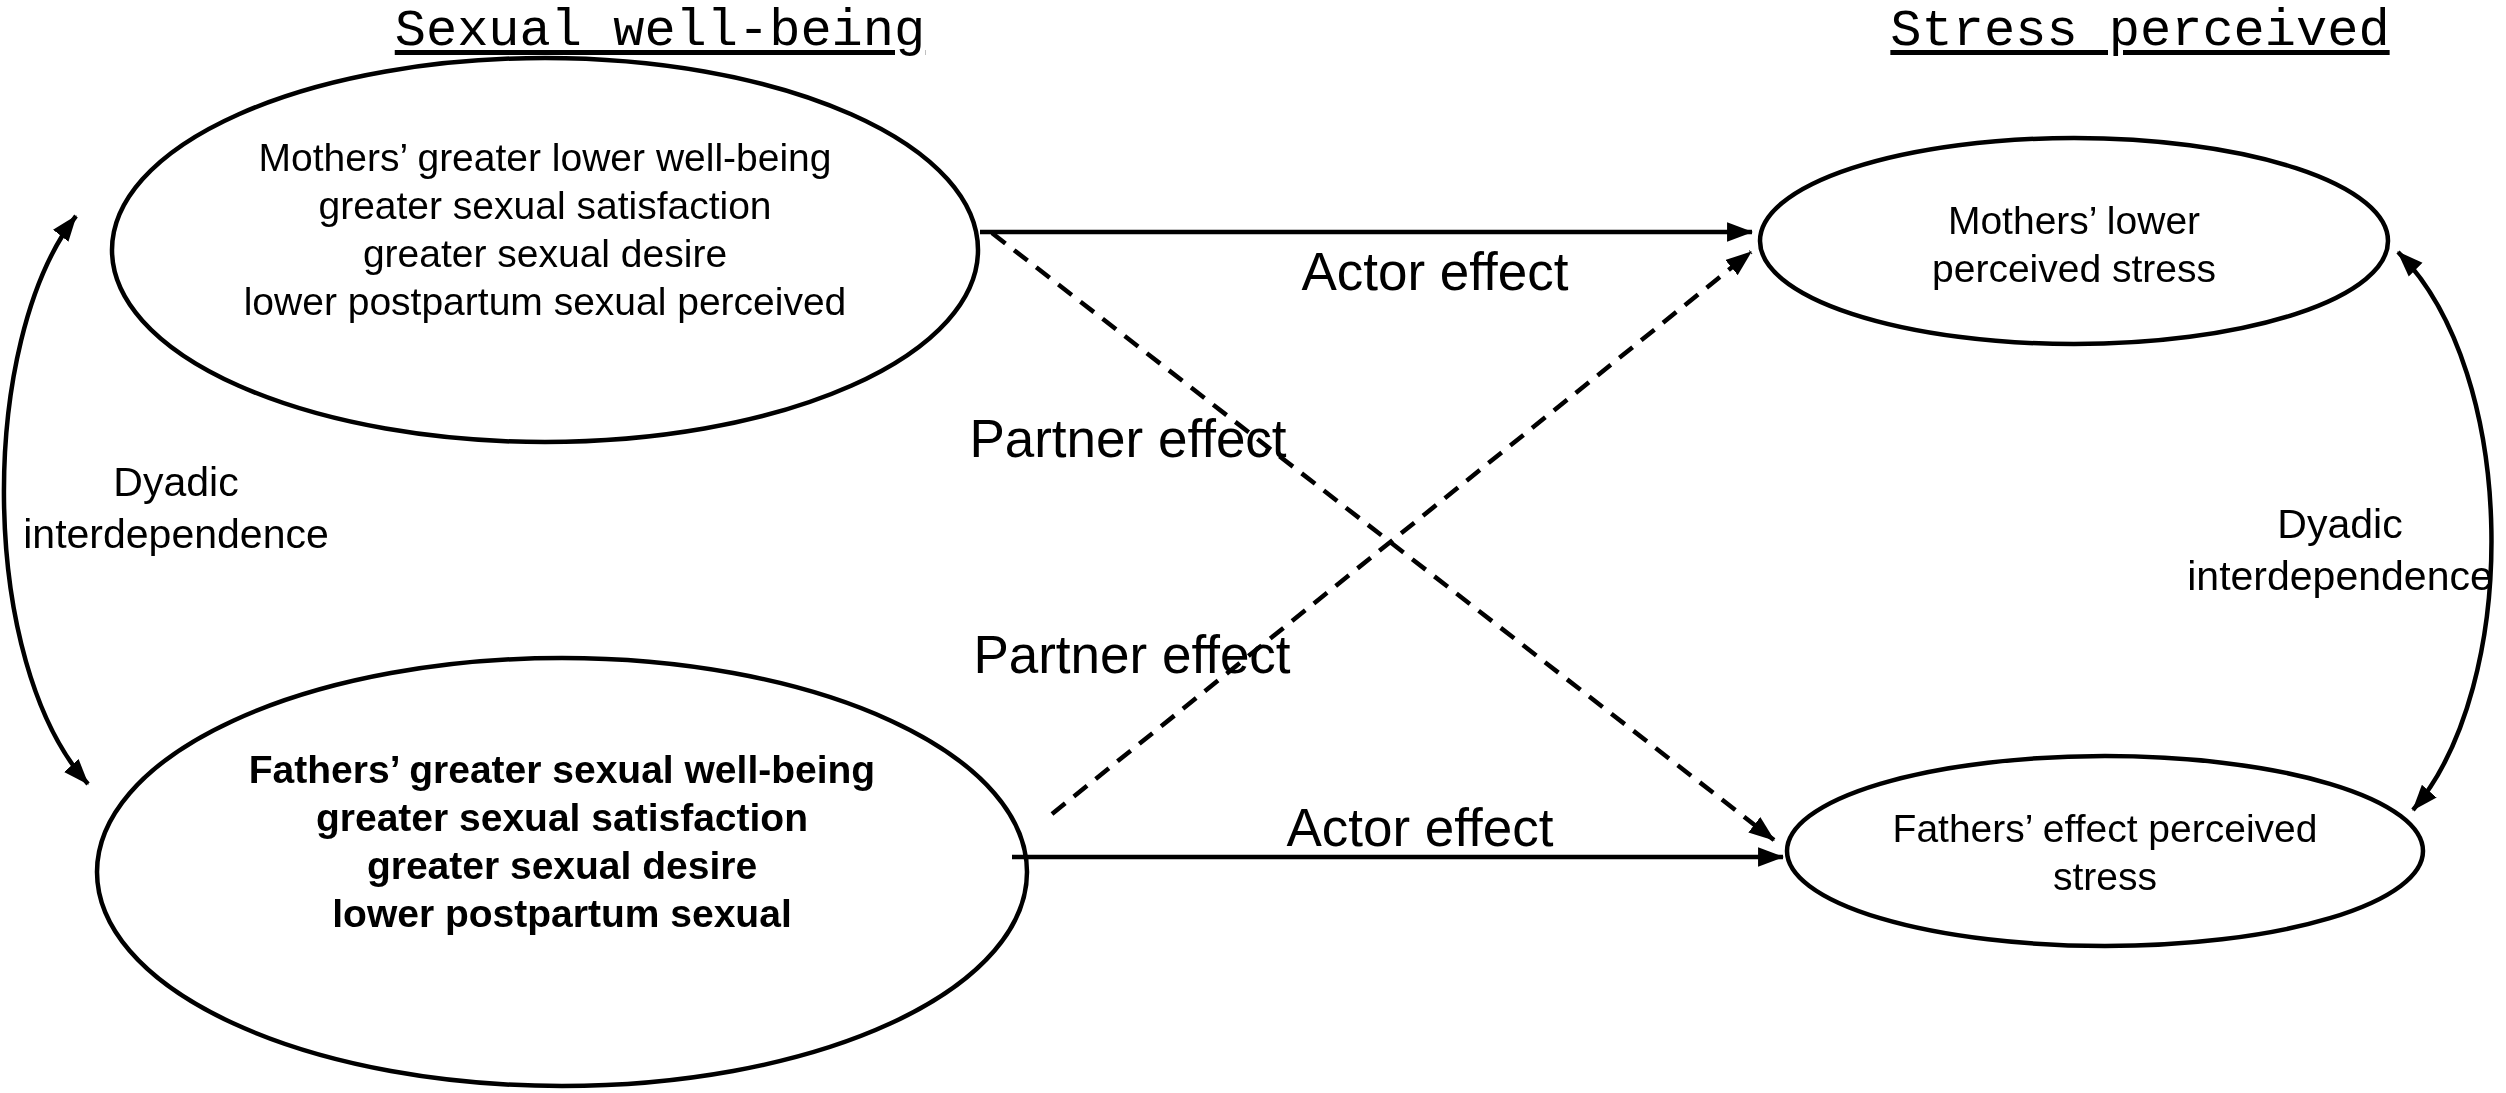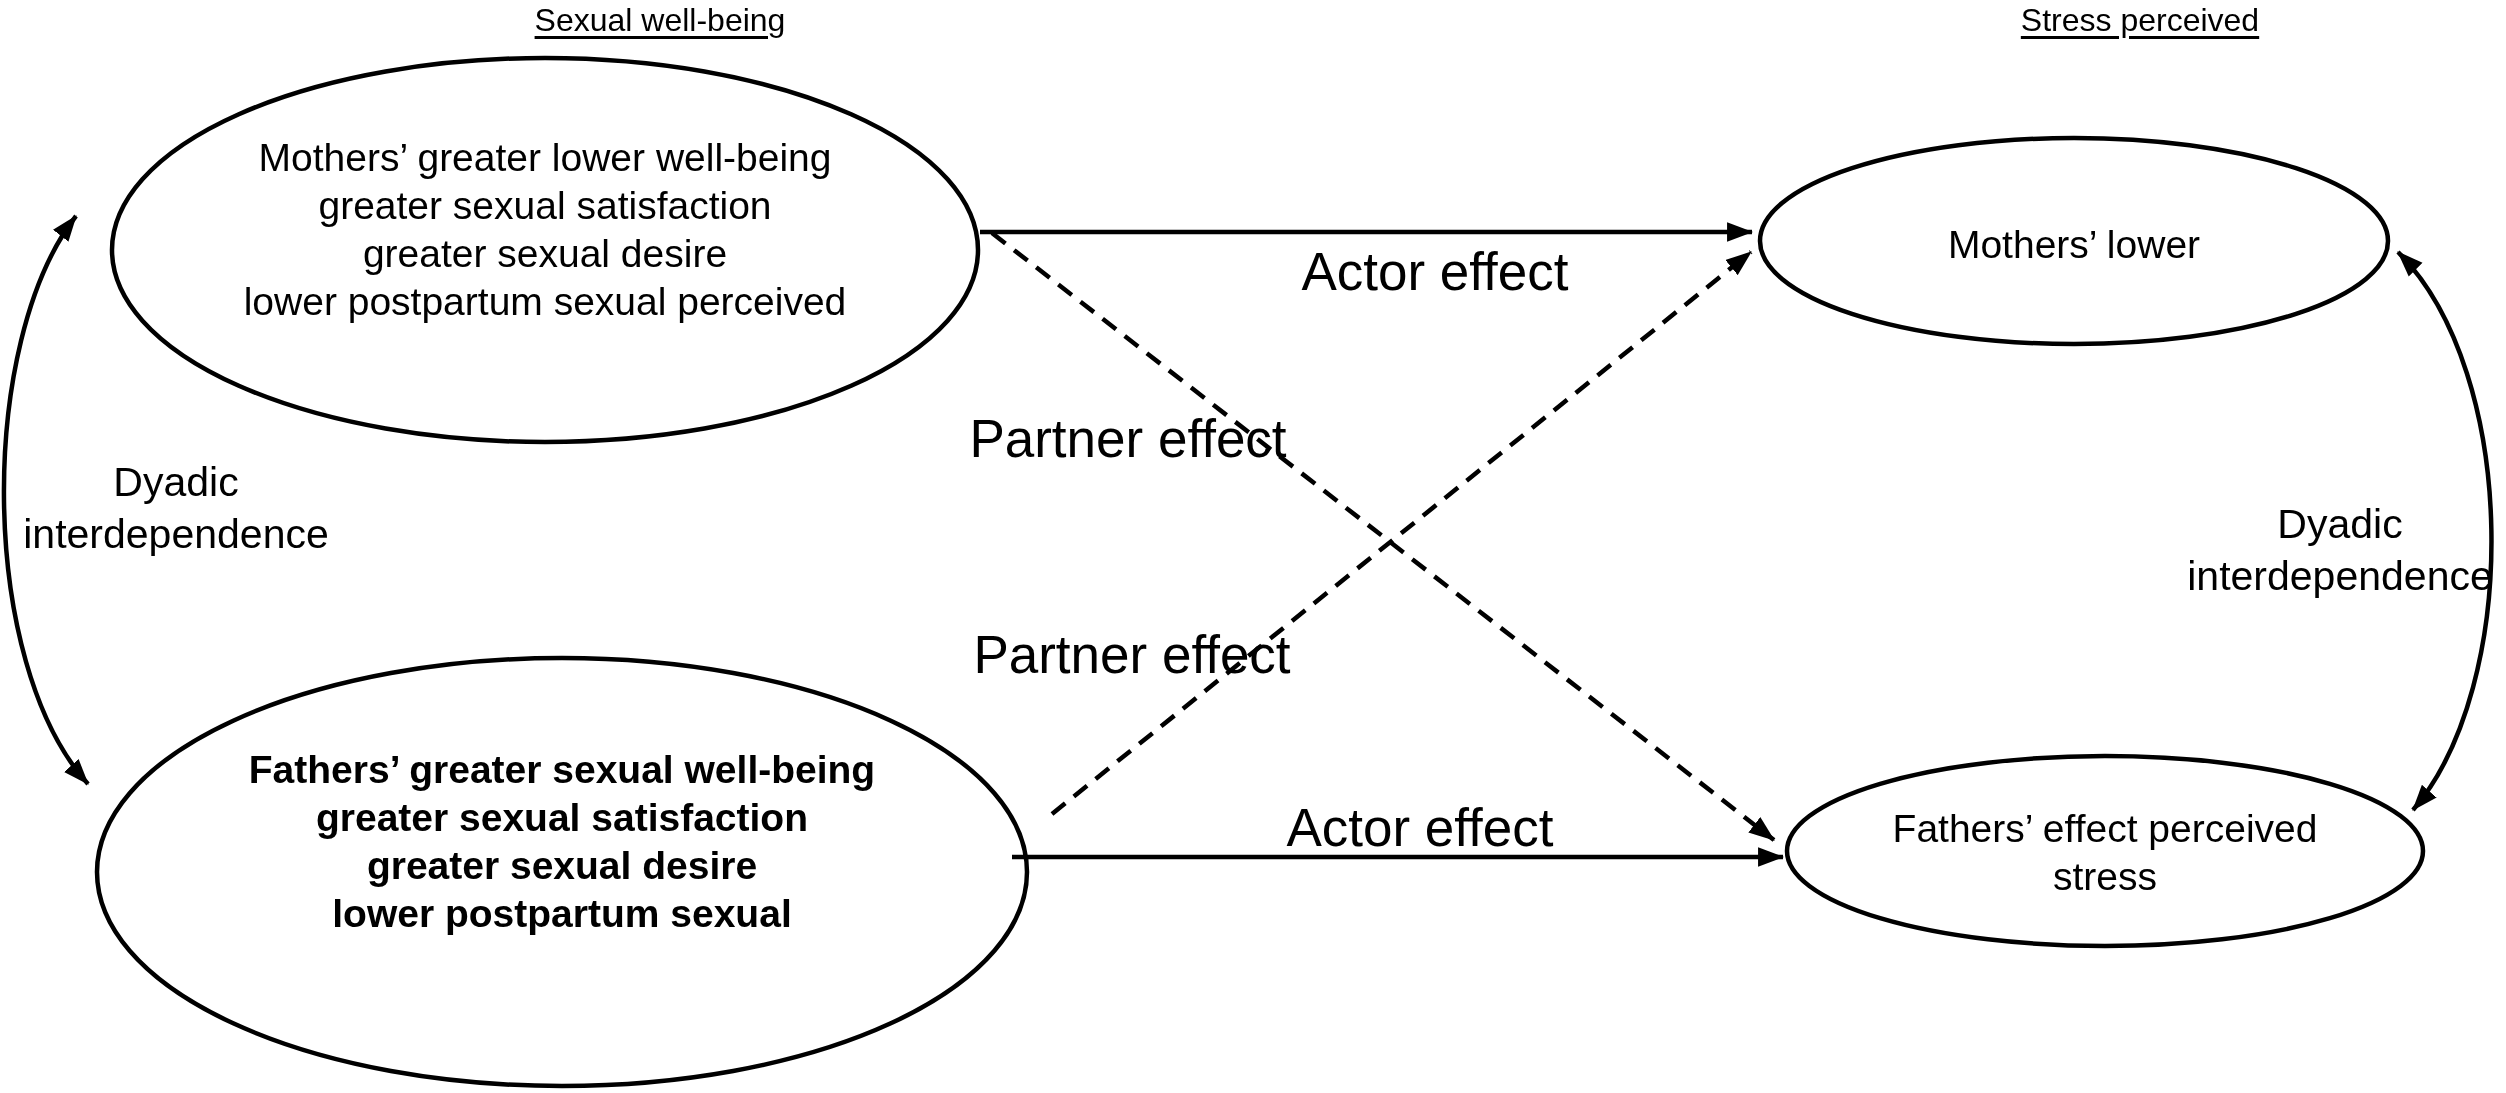--- a/index.html
+++ b/index.html
@@ -18,24 +18,25 @@
   }
   #shapes {
     position: absolute;
     inset: 0;
     width: 100%;
     height: 100%;
   }
   .hdr {
     position: absolute;
     transform: translateX(-50%);
-    font-size: 32px;
+    font-size: 52px;
     white-space: nowrap;
     text-decoration: underline;
     text-underline-offset: 5px;
+    font-family: Liberation Mono, monospace;
   }
   .node-text {
     position: absolute;
     transform: translate(-50%, -50%);
     text-align: center;
     font-size: 39px;
     line-height: 48px;
   }
   .node-text div { white-space: nowrap; }
   .lbl {
@@ -95,20 +96,21 @@
 
   <div class="node-text" style="left:562px; top:842px;font-weight:bold;">
     <div>Fathers’ greater sexual well-being</div>
     <div>greater sexual satisfaction</div>
     <div>greater sexual desire</div>
     <div>lower postpartum sexual</div>
   </div>
 
   <div class="node-text" style="left:2074px; top:245px;">
     <div>Mothers’ lower</div>
+    <div>perceived stress</div>
   </div>
 
   <div class="node-text" style="left:2105px; top:853px;">
     <div>Fathers’ effect perceived</div>
     <div>stress</div>
   </div>
 
   <div class="lbl" style="left:1435px; top:271px;">Actor effect</div>
   <div class="lbl" style="left:1420px; top:827px;">Actor effect</div>
   <div class="lbl" style="left:1128px; top:438px;">Partner effect</div>

